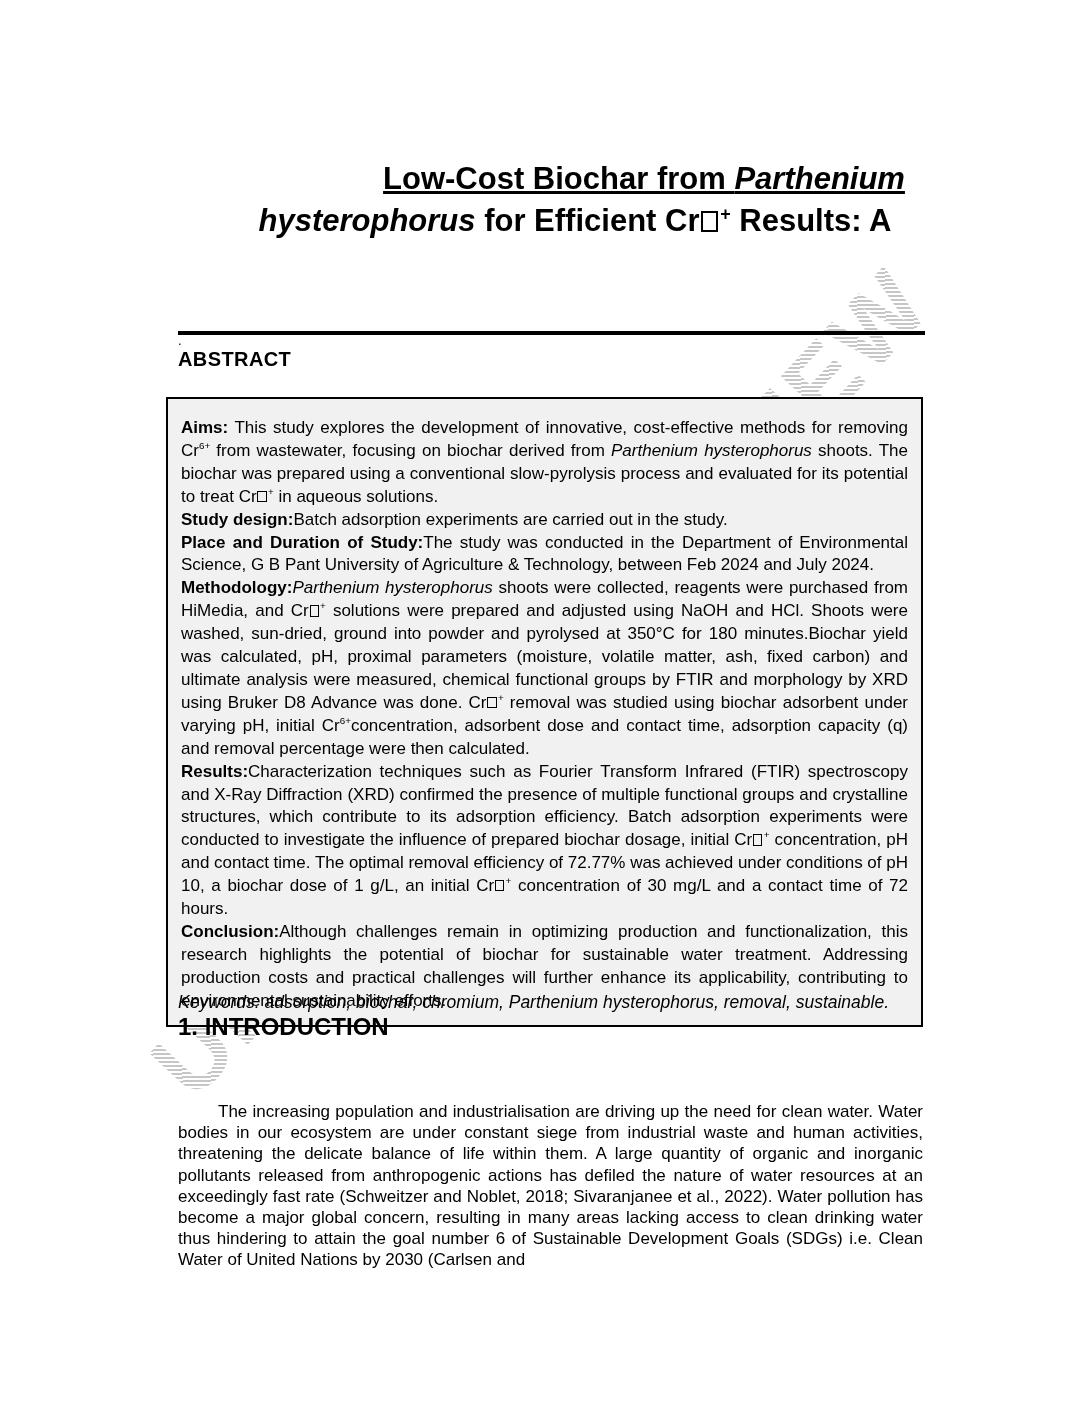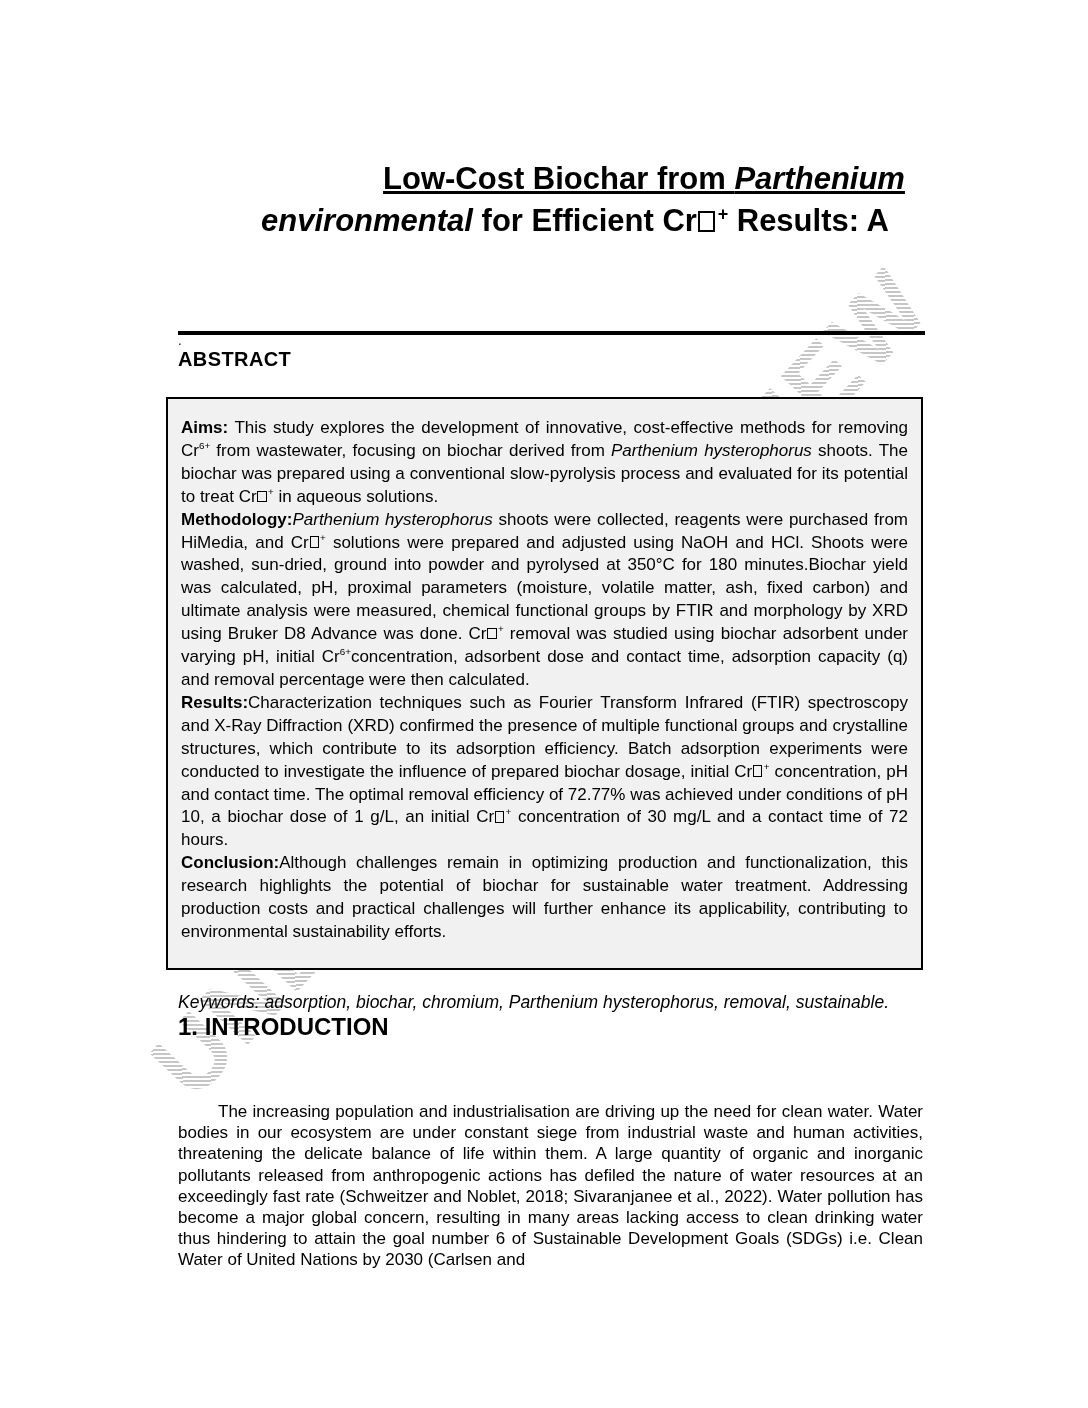--- a/index.html
+++ b/index.html
@@ -76,31 +76,33 @@
 </style>
 </head>
 <body>
 
 <div class="page" style="background: rgb(255, 255, 255); color: rgb(0, 0, 0);">
 
   <div class="watermark">UNDER PEER REVIEW</div>
 
   <div class="layer title">
     <div class="title-line first"><span>Low-Cost Biochar from </span><span style="font-style: italic;">Parthenium</span></div>
-    <div class="title-line"><span style="font-style: italic;">environmental</span><span> for Efficient Cr</span><span class="tofu"></span><sup>+</sup><span> Results: A</span></div>
+    <div class="title-line"><span style="font-style: italic;">hysterophorus</span><span> for Efficient Cr</span><span class="tofu"></span><sup>+</sup><span> Results: A</span></div>
   </div>
 
   <div class="layer rule"></div>
 
   <div class="layer dot">.</div>
 
   <div class="layer abstract-heading">ABSTRACT</div>
 
   <div class="layer abstract-box" style="background: rgb(241, 241, 241); border-color: rgb(0, 0, 0);">
     <p><span style="font-weight: bold;">Aims:</span><span> This study explores the development of innovative, cost-effective methods for removing Cr</span><sup>6+</sup><span> from wastewater, focusing on biochar derived from </span><span style="font-style: italic;">Parthenium hysterophorus</span><span> shoots. The biochar was prepared using a conventional slow-pyrolysis process and evaluated for its potential to treat Cr</span><span class="tofu"></span><sup>+</sup><span> in aqueous solutions.</span></p>
+    <p><span style="font-weight: bold;">Study design:</span><span>Batch adsorption experiments are carried out in the study.</span></p>
+    <p><span style="font-weight: bold;">Place and Duration of Study:</span><span>The study was conducted in the Department of Environmental Science, G B Pant University of Agriculture &amp; Technology, between Feb 2024 and July 2024.</span></p>
     <p><span style="font-weight: bold;">Methodology:</span><span style="font-style: italic;">Parthenium hysterophorus</span><span> shoots were collected, reagents were purchased from HiMedia, and Cr</span><span class="tofu"></span><sup>+</sup><span> solutions were prepared and adjusted using NaOH and HCl. Shoots were washed, sun-dried, ground into powder and pyrolysed at 350°C for 180 minutes.Biochar yield was calculated, pH, proximal parameters (moisture, volatile matter, ash, fixed carbon) and ultimate analysis were measured, chemical functional groups by FTIR and morphology by XRD using Bruker D8 Advance was done. Cr</span><span class="tofu"></span><sup>+</sup><span> removal was studied using biochar adsorbent under varying pH, initial Cr</span><sup>6+</sup><span>concentration, adsorbent dose and contact time, adsorption capacity (q) and removal percentage were then calculated.</span></p>
     <p><span style="font-weight: bold;">Results:</span><span>Characterization techniques such as Fourier Transform Infrared (FTIR) spectroscopy and X-Ray Diffraction (XRD) confirmed the presence of multiple functional groups and crystalline structures, which contribute to its adsorption efficiency. Batch adsorption experiments were conducted to investigate the influence of prepared biochar dosage, initial Cr</span><span class="tofu"></span><sup>+</sup><span> concentration, pH and contact time. The optimal removal efficiency of 72.77% was achieved under conditions of pH 10, a biochar dose of 1 g/L, an initial Cr</span><span class="tofu"></span><sup>+</sup><span> concentration of 30 mg/L and a contact time of 72 hours.</span></p>
     <p><span style="font-weight: bold;">Conclusion:</span><span>Although challenges remain in optimizing production and functionalization, this research highlights the potential of biochar for sustainable water treatment. Addressing production costs and practical challenges will further enhance its applicability, contributing to environmental sustainability efforts.</span></p>
   </div>
 
   <div class="layer keywords"><span style="font-style: italic; margin-top: 24px;">Keywords: adsorption, biochar, chromium, Parthenium hysterophorus, removal, sustainable.</span></div>
 
   <div class="layer intro-heading">1. INTRODUCTION</div>
 
   <div class="layer intro-para"><span>The increasing population and industrialisation are driving up the need for clean water. Water bodies in our ecosystem are under constant siege from industrial waste and human activities, threatening the delicate balance of life within them. A large quantity of organic and inorganic pollutants released from anthropogenic actions has defiled the nature of water resources at an exceedingly fast rate (Schweitzer and Noblet, 2018; Sivaranjanee et al., 2022). Water pollution has become a major global concern, resulting in many areas lacking access to clean drinking water thus hindering to attain the goal number 6 of Sustainable Development Goals (SDGs) i.e. Clean Water of United Nations by 2030 (Carlsen and</span></div>

